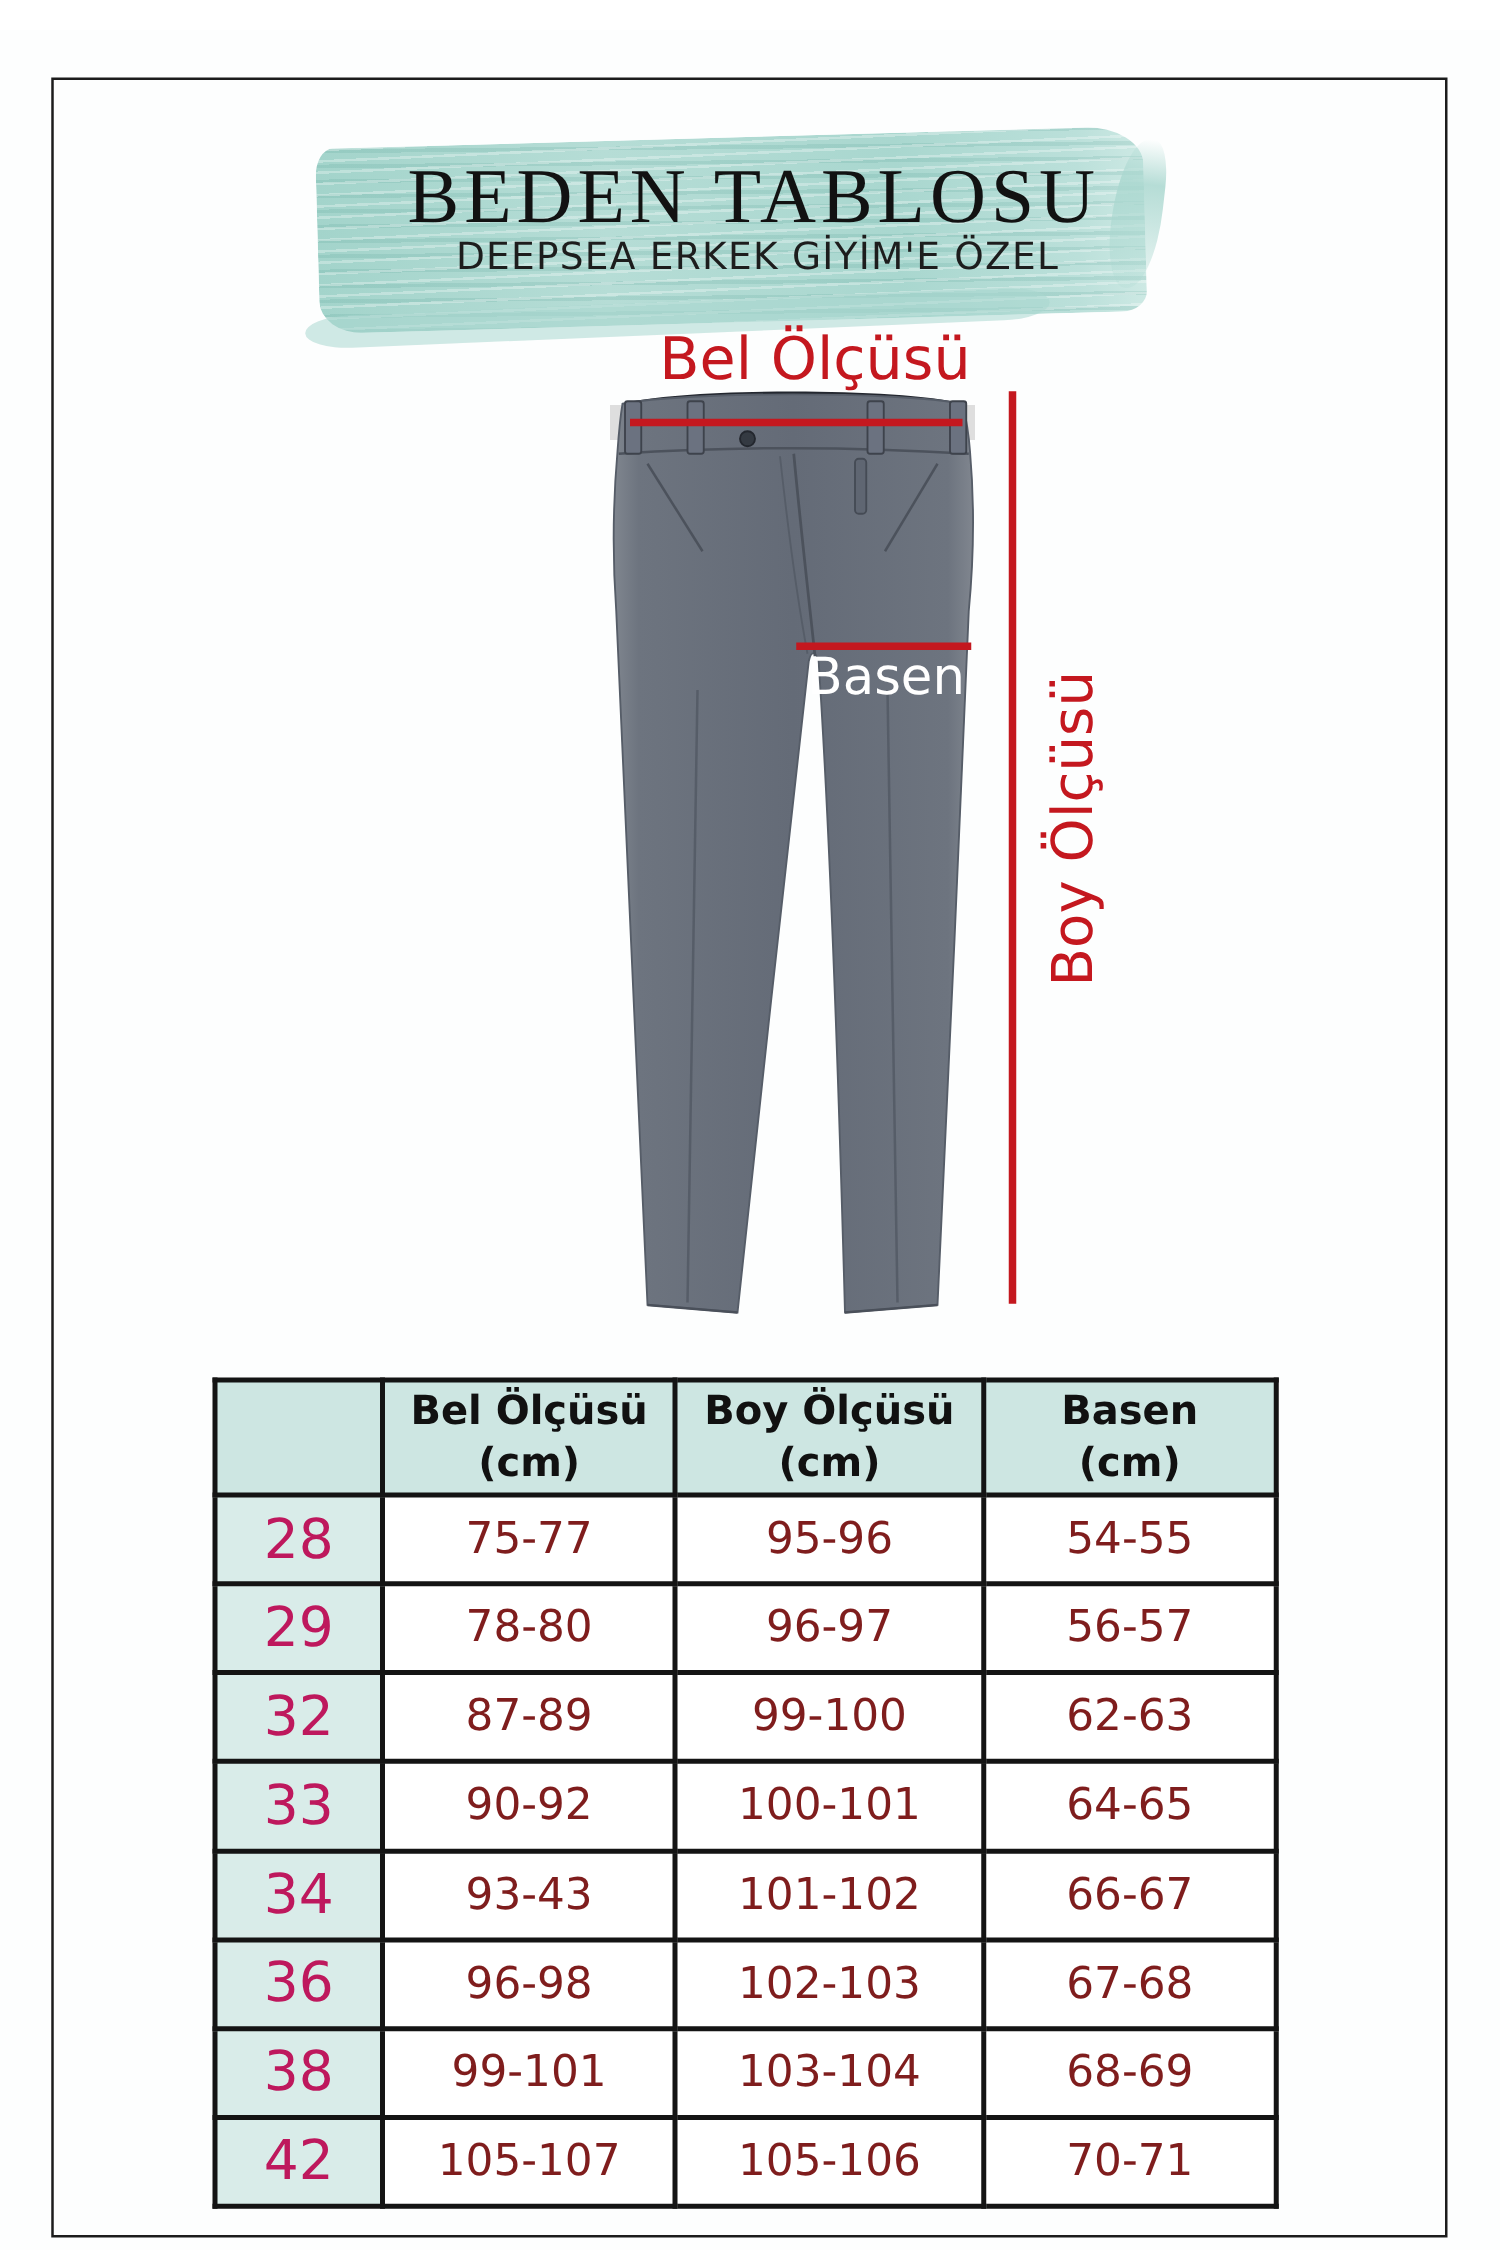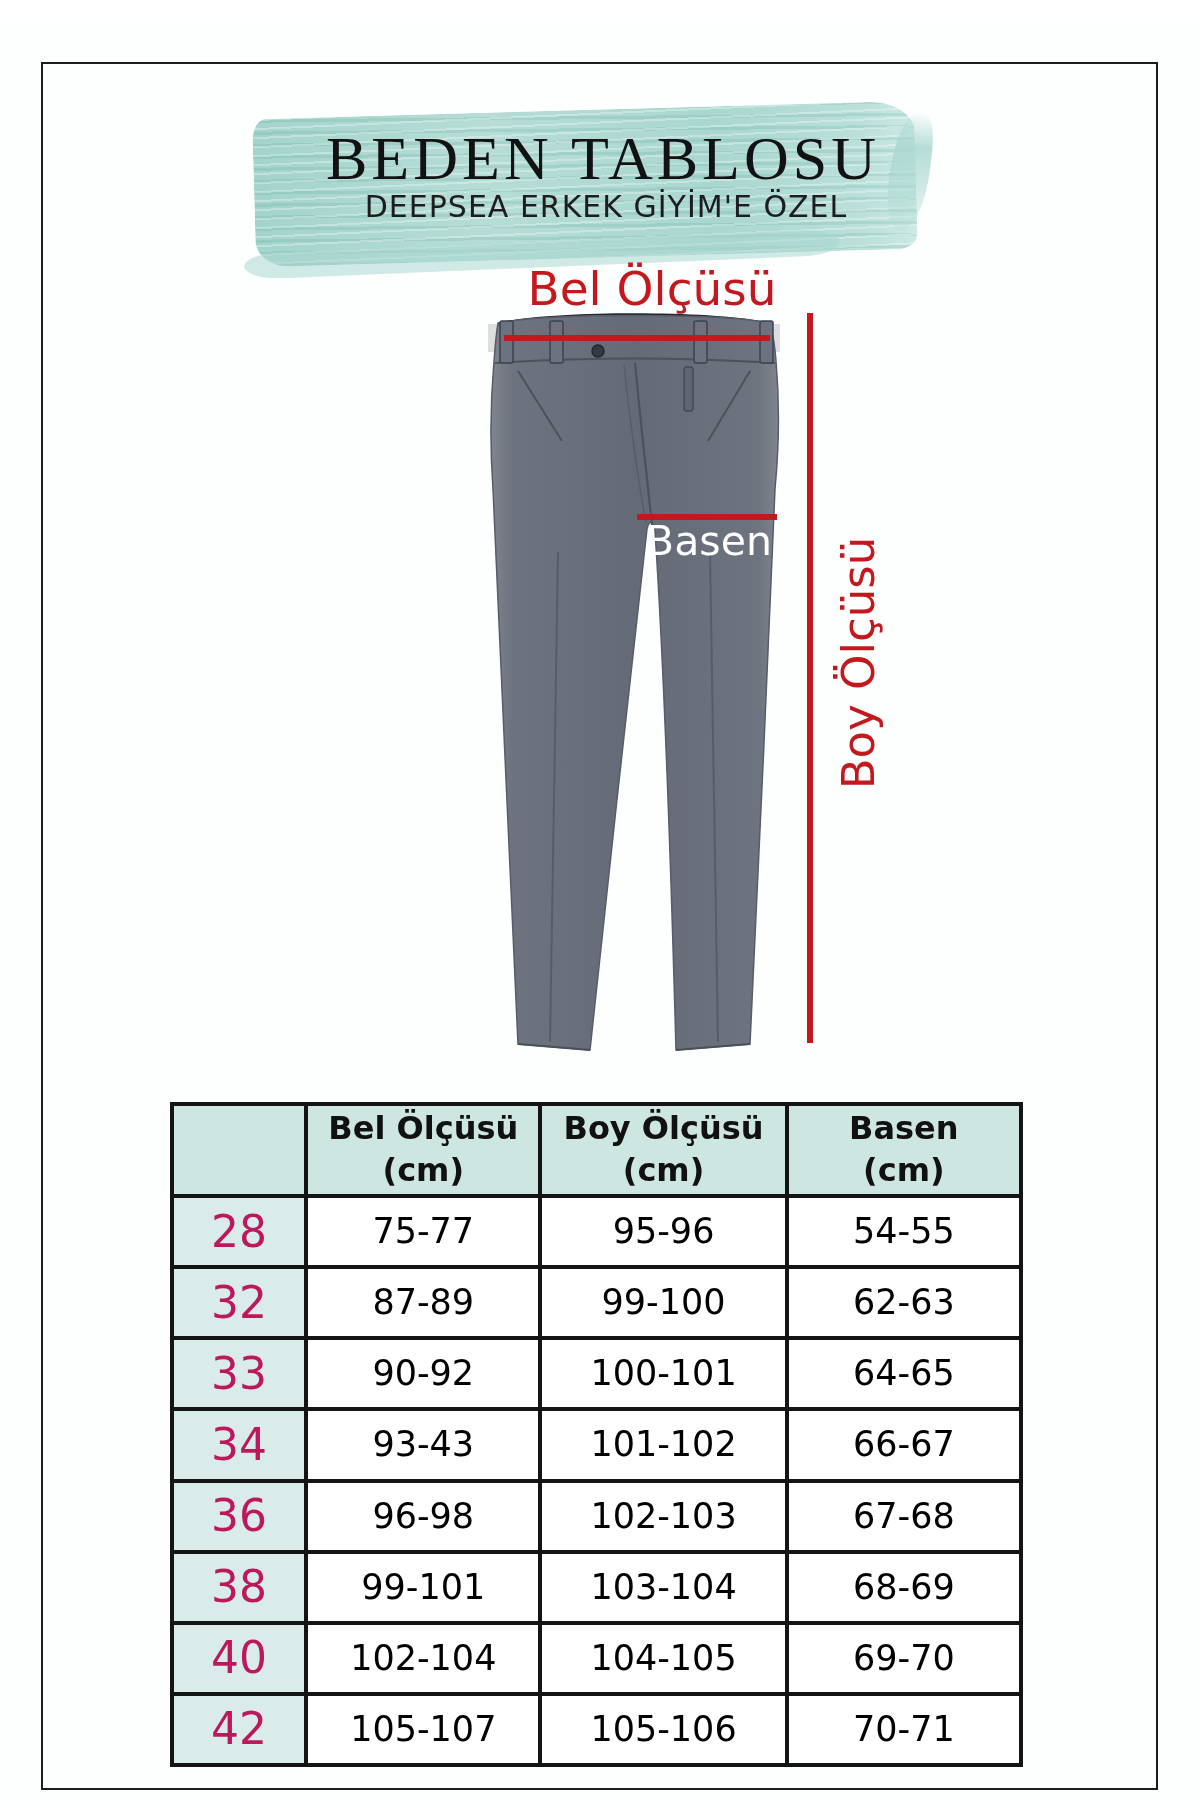--- a/index.html
+++ b/index.html
@@ -68,21 +68,21 @@
     border:4px solid #141414;text-align:center;vertical-align:middle;padding:0;
   }
   .size-table thead th{
     background:#cde6e2;color:#111;font-weight:bold;font-size:32px;line-height:1.3;height:88px;
   }
   .size-table thead th.corner{background:#cde6e2;}
   .size-table tbody th{
     background:#d9ece9;color:#be185d;font-weight:400;font-size:44px;height:47px;line-height:1;
   }
   .size-table tbody td{
-    background:#ffffff;color:#000000;font-weight:400;font-size:35px;line-height:1;
+    background:#ffffff;color:#7f1d1d;font-weight:400;font-size:35px;line-height:1;
   }
   .col-size{width:15.8%;}.col-bel{width:27.6%;}.col-boy{width:29.0%;}.col-basen{width:27.6%;}
 </style>
 </head>
 <body>
 
 <div class="canvas">
 
   <div class="page-border"></div>
 
@@ -180,20 +180,26 @@
       </tr>
     </thead>
     <tbody>
         <tr>
           <th>28</th>
           <td>75-77</td>
           <td>95-96</td>
           <td>54-55</td>
         </tr>
         <tr>
+          <th>29</th>
+          <td>78-80</td>
+          <td>96-97</td>
+          <td>56-57</td>
+        </tr>
+        <tr>
           <th>32</th>
           <td>87-89</td>
           <td>99-100</td>
           <td>62-63</td>
         </tr>
         <tr>
           <th>33</th>
           <td>90-92</td>
           <td>100-101</td>
           <td>64-65</td>
@@ -210,26 +216,20 @@
           <td>102-103</td>
           <td>67-68</td>
         </tr>
         <tr>
           <th>38</th>
           <td>99-101</td>
           <td>103-104</td>
           <td>68-69</td>
         </tr>
         <tr>
-          <th>40</th>
-          <td>102-104</td>
-          <td>104-105</td>
-          <td>69-70</td>
-        </tr>
-        <tr>
           <th>42</th>
           <td>105-107</td>
           <td>105-106</td>
           <td>70-71</td>
         </tr>
       </tbody>
   </table>
 
 </div>
 

